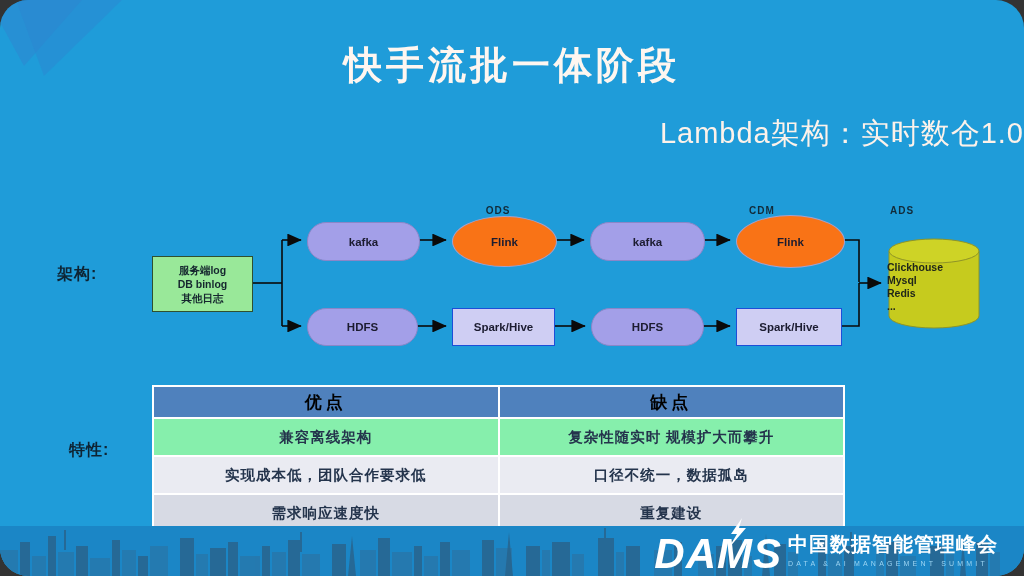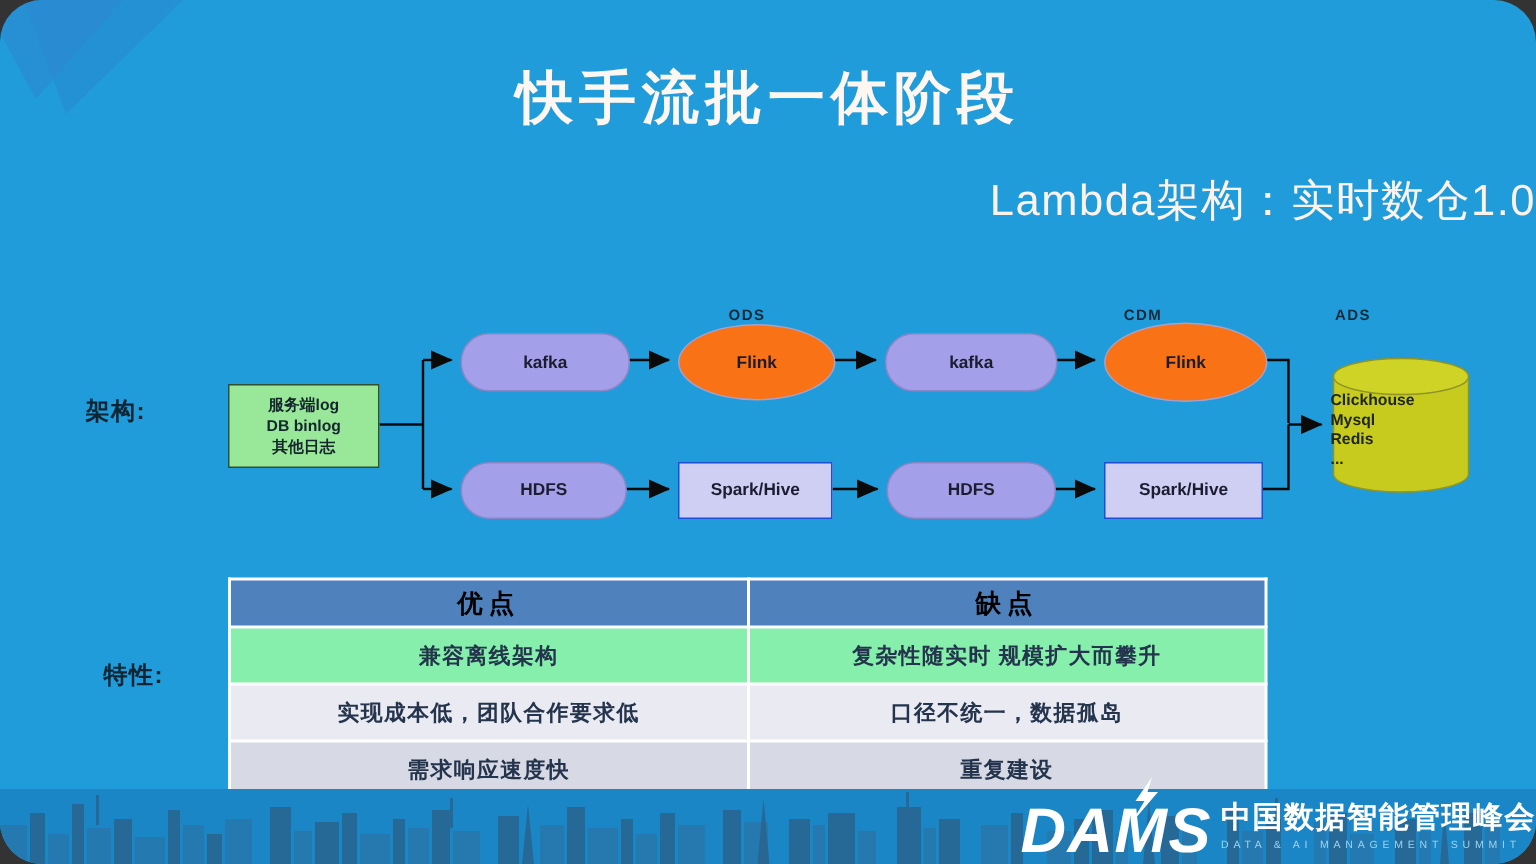--- a/index.html
+++ b/index.html
@@ -43,21 +43,21 @@
   .feat-table{position:absolute;left:152px;top:385px;width:693px;border-collapse:collapse;
         table-layout:fixed;font-family:"Liberation Serif","DejaVu Serif",serif;}
   .feat-table th{background:#4f81bd;color:#000000;font-size:17px;height:28px;
         letter-spacing:4px;border:2px solid #ffffff;font-weight:bold;}
   .feat-table td{height:34px;text-align:center;font-size:14.5px;color:#24344c;
         border:2px solid #ffffff;font-weight:600;letter-spacing:1px;}
   .row-a td{background:#86efac;} .row-b td{background:#eaebf2;} .row-c td{background:#d7dae4;}
   
   .banner{position:absolute;left:0;bottom:0;width:1024px;height:50px;background:#1b86c6;}
   .skyline{position:absolute;left:0;bottom:0;}
-  .logo{position:absolute;right:0;bottom:5px;display:flex;align-items:flex-end;color:#fff;justify-content:flex-end;}
+  .logo{position:absolute;right:26px;bottom:5px;display:flex;align-items:flex-end;color:#fff;justify-content:flex-end;}
   .logo-dams{font-size:42px;font-weight:800;font-style:italic;letter-spacing:1px;
         line-height:0.82;position:relative;}
   .logo-bolt{position:absolute;left:74px;top:-13px;}
   .logo-right{display:flex;flex-direction:column;align-items:flex-start;padding:0 0 4px 6px;}
   .logo-cn{font-size:20px;font-weight:bold;letter-spacing:1px;white-space:nowrap;}
   .logo-tag{font-size:7px;letter-spacing:3.2px;color:#9bd4f2;margin-top:2px;white-space:nowrap;}
   .corner-deco{position:absolute;left:0;top:0;}
 </style>
 </head>
 <body>

